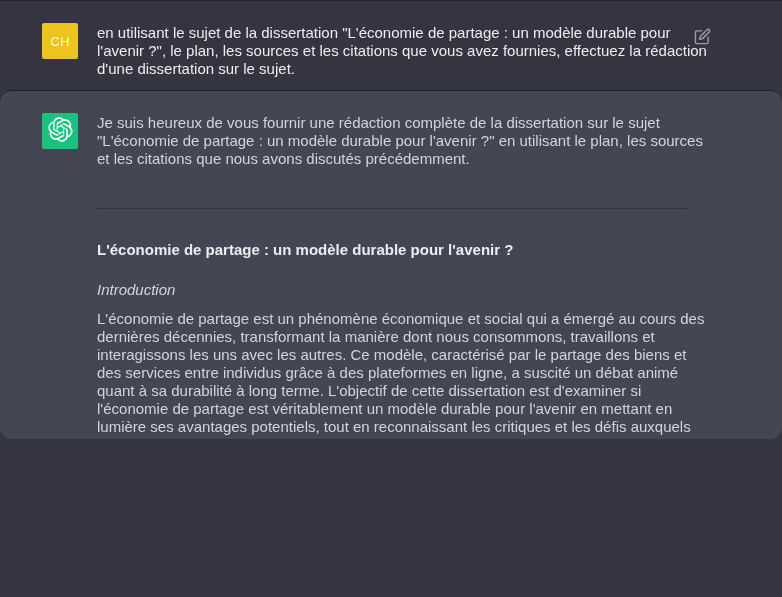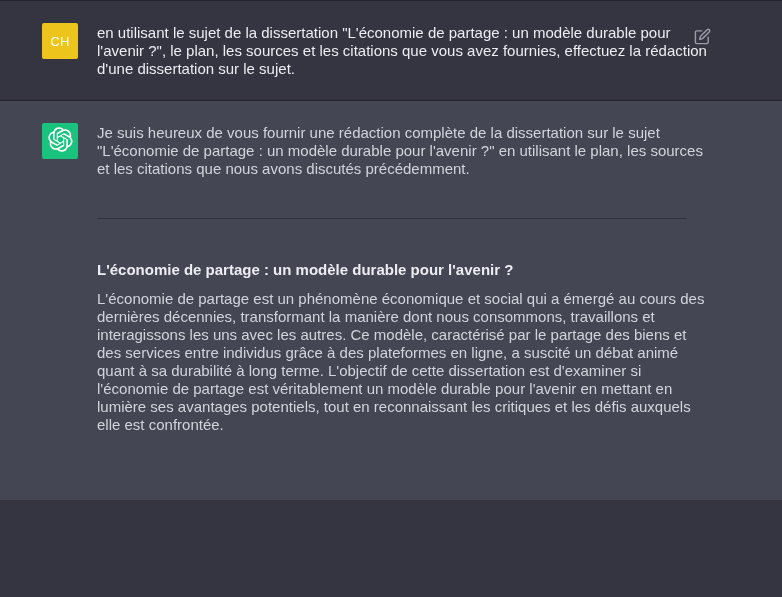--- a/index.html
+++ b/index.html
@@ -3,40 +3,41 @@
 <meta charset="utf-8">
 <style>
   * { margin: 0; padding: 0; box-sizing: border-box; }
   html, body {
     width: 782px; height: 597px;
     overflow: hidden;
     font-family: "Liberation Sans", "DejaVu Sans", sans-serif;
     font-size: 15px;
     background: #343541;
   }
-  .chat { width: 782px; height: 500px; display: flex; flex-direction: column; }
+  .chat { width: 782px; height: 439px; display: flex; flex-direction: column; }
 
   .msg-row {
     display: flex;
     align-items: flex-start;
     padding: 22px 0 0 42px;
     position: relative;
   }
   .user-row {
     background: #343541;
     height: 117px;
     border-top: 1px solid rgba(0,0,0,0.35);
     color: #ececf1;
   }
   .assistant-row {
     background: #444654;
     border-top: 1px solid rgba(0,0,0,0.5);
     height: 480px;
     color: #d1d5db;
     overflow: hidden;
+    border-radius: 12px;
   }
 
   .avatar {
     width: 36px; height: 36px;
     border-radius: 2px;
     flex-shrink: 0;
     margin-right: 19px;
     display: flex; align-items: center; justify-content: center;
   }
   .avatar-user {
@@ -66,21 +67,21 @@
   }
   .edit-btn svg { width: 17px; height: 17px; display: block; }
 
   .divider {
     border: none;
     border-top: 1px solid rgba(0,0,0,0.28);
     margin: 40px 0 0 0;
     width: 590px;
   }
   .essay-title {
-    margin-top: 42px;
+    margin-top: 32px;
     font-weight: bold;
     color: #ececf1;
   }
   .section-heading {
     margin-top: 22px;
     font-style: italic;
   }
   .body-paragraph {
     margin-top: 11px;
   }
@@ -110,17 +111,18 @@
       <span>
         <svg width="25" height="25" viewBox="0 0 41 41" fill="#ffffff" xmlns="http://www.w3.org/2000/svg">
           <path d="M37.532 16.87a9.963 9.963 0 0 0-.856-8.184 10.078 10.078 0 0 0-10.855-4.835A9.964 9.964 0 0 0 18.306.5a10.079 10.079 0 0 0-9.614 6.977 9.967 9.967 0 0 0-6.664 4.834 10.08 10.08 0 0 0 1.24 11.817 9.965 9.965 0 0 0 .856 8.185 10.079 10.079 0 0 0 10.855 4.835 9.965 9.965 0 0 0 7.516 3.35 10.078 10.078 0 0 0 9.617-6.981 9.967 9.967 0 0 0 6.663-4.834 10.079 10.079 0 0 0-1.243-11.813ZM22.498 37.886a7.474 7.474 0 0 1-4.799-1.735c.061-.033.168-.091.237-.134l7.964-4.6a1.294 1.294 0 0 0 .655-1.134V19.054l3.366 1.944a.12.12 0 0 1 .066.092v9.299a7.505 7.505 0 0 1-7.49 7.496ZM6.392 31.006a7.471 7.471 0 0 1-.894-5.023c.06.036.162.099.237.141l7.964 4.6a1.297 1.297 0 0 0 1.308 0l9.724-5.614v3.888a.12.12 0 0 1-.048.103l-8.051 4.649a7.504 7.504 0 0 1-10.24-2.744ZM4.297 13.62A7.469 7.469 0 0 1 8.2 10.333c0 .068-.004.19-.004.274v9.201a1.294 1.294 0 0 0 .654 1.132l9.723 5.614-3.366 1.944a.12.12 0 0 1-.114.01L7.04 23.856a7.504 7.504 0 0 1-2.743-10.237Zm27.658 6.437-9.724-5.615 3.367-1.943a.121.121 0 0 1 .113-.01l8.052 4.648a7.498 7.498 0 0 1-1.158 13.528v-9.476a1.293 1.293 0 0 0-.65-1.132Zm3.35-5.043c-.059-.037-.162-.099-.236-.141l-7.965-4.6a1.298 1.298 0 0 0-1.308 0l-9.723 5.614v-3.888a.12.12 0 0 1 .048-.103l8.05-4.645a7.497 7.497 0 0 1 11.135 7.763Zm-21.063 6.929-3.367-1.944a.12.12 0 0 1-.065-.092v-9.299a7.497 7.497 0 0 1 12.293-5.756 6.94 6.94 0 0 0-.236.134l-7.965 4.6a1.294 1.294 0 0 0-.654 1.132l-.006 11.225Zm1.829-3.943 4.33-2.501 4.332 2.5v5l-4.331 2.5-4.331-2.5Z"></path>
         </svg>
       </span>
     </div>
     <div class="msg-content">
       <p>Je suis heureux de vous fournir une rédaction complète de la dissertation sur le sujet "L'économie de partage : un modèle durable pour l'avenir ?" en utilisant le plan, les sources et les citations que nous avons discutés précédemment.</p>
       <hr class="divider">
       <p class="essay-title">L'économie de partage : un modèle durable pour l'avenir ?</p>
+      <p class="section-heading">Introduction</p>
       <p class="body-paragraph">L'économie de partage est un phénomène économique et social qui a émergé au cours des dernières décennies, transformant la manière dont nous consommons, travaillons et interagissons les uns avec les autres. Ce modèle, caractérisé par le partage des biens et des services entre individus grâce à des plateformes en ligne, a suscité un débat animé quant à sa durabilité à long terme. L'objectif de cette dissertation est d'examiner si l'économie de partage est véritablement un modèle durable pour l'avenir en mettant en lumière ses avantages potentiels, tout en reconnaissant les critiques et les défis auxquels elle est confrontée.</p>
     </div>
   </div>
 
 </div>
 
 </body></html>

